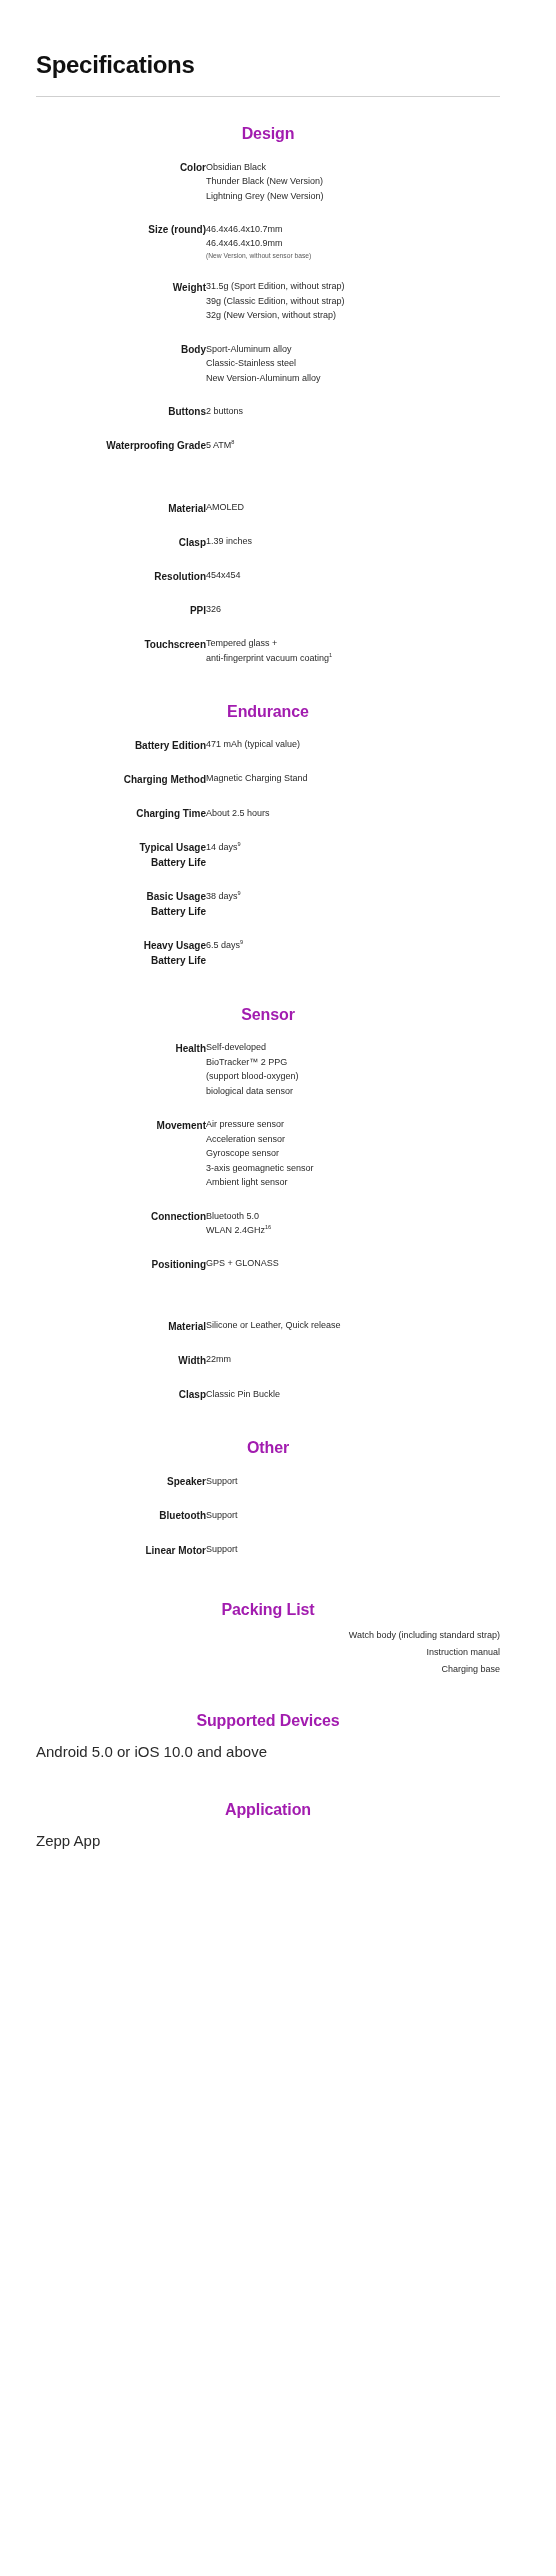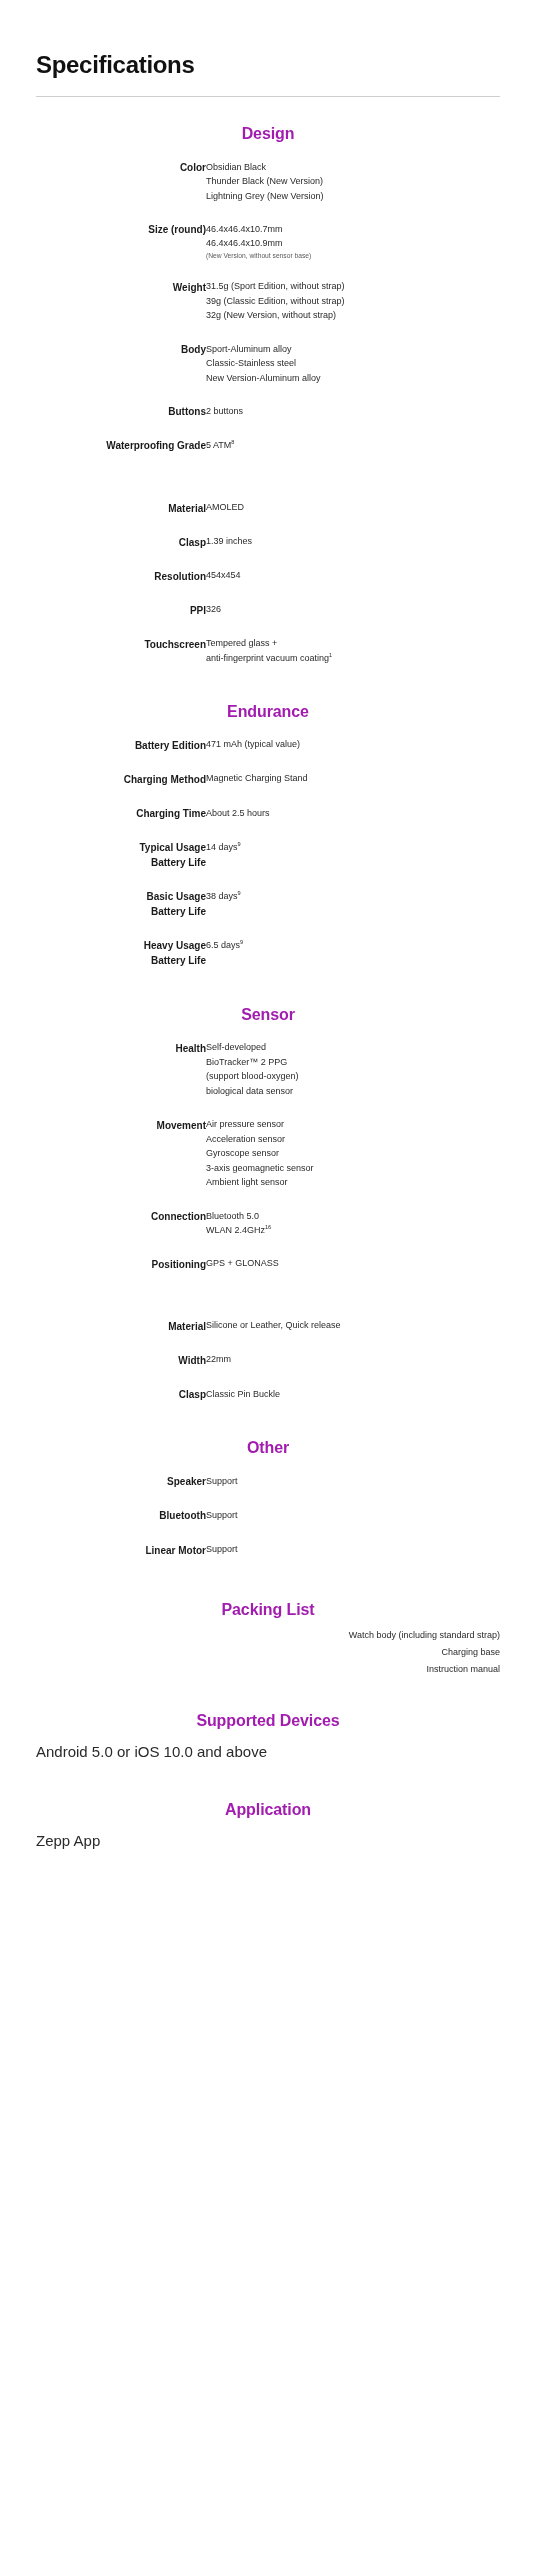--- a/index.html
+++ b/index.html
@@ -316,22 +316,22 @@
             </div>
           </div>
         </div>
       </div>
     </div>
 
   <div class="section gap-lg">
     <h2 class="section-title small-gap">Packing List</h2>
     <div class="plain-list" id="packing-host">
         <span class="line">Watch body (including standard strap)</span>
+        <span class="line">Instruction manual</span>
         <span class="line">Charging base</span>
-        <span class="line">Instruction manual</span>
       </div>
   </div>
 
   <div class="section gap-lg">
     <h2 class="section-title small-gap">Supported Devices</h2>
     <span class="plain-text">Android 5.0 or iOS 10.0 and above</span>
   </div>
 
   <div class="section gap-lg">
     <h2 class="section-title small-gap">Application</h2>

